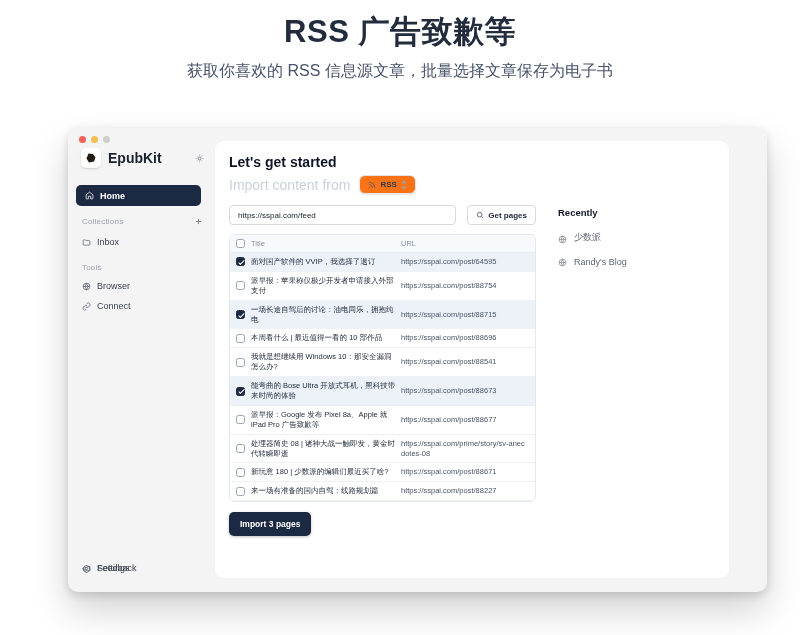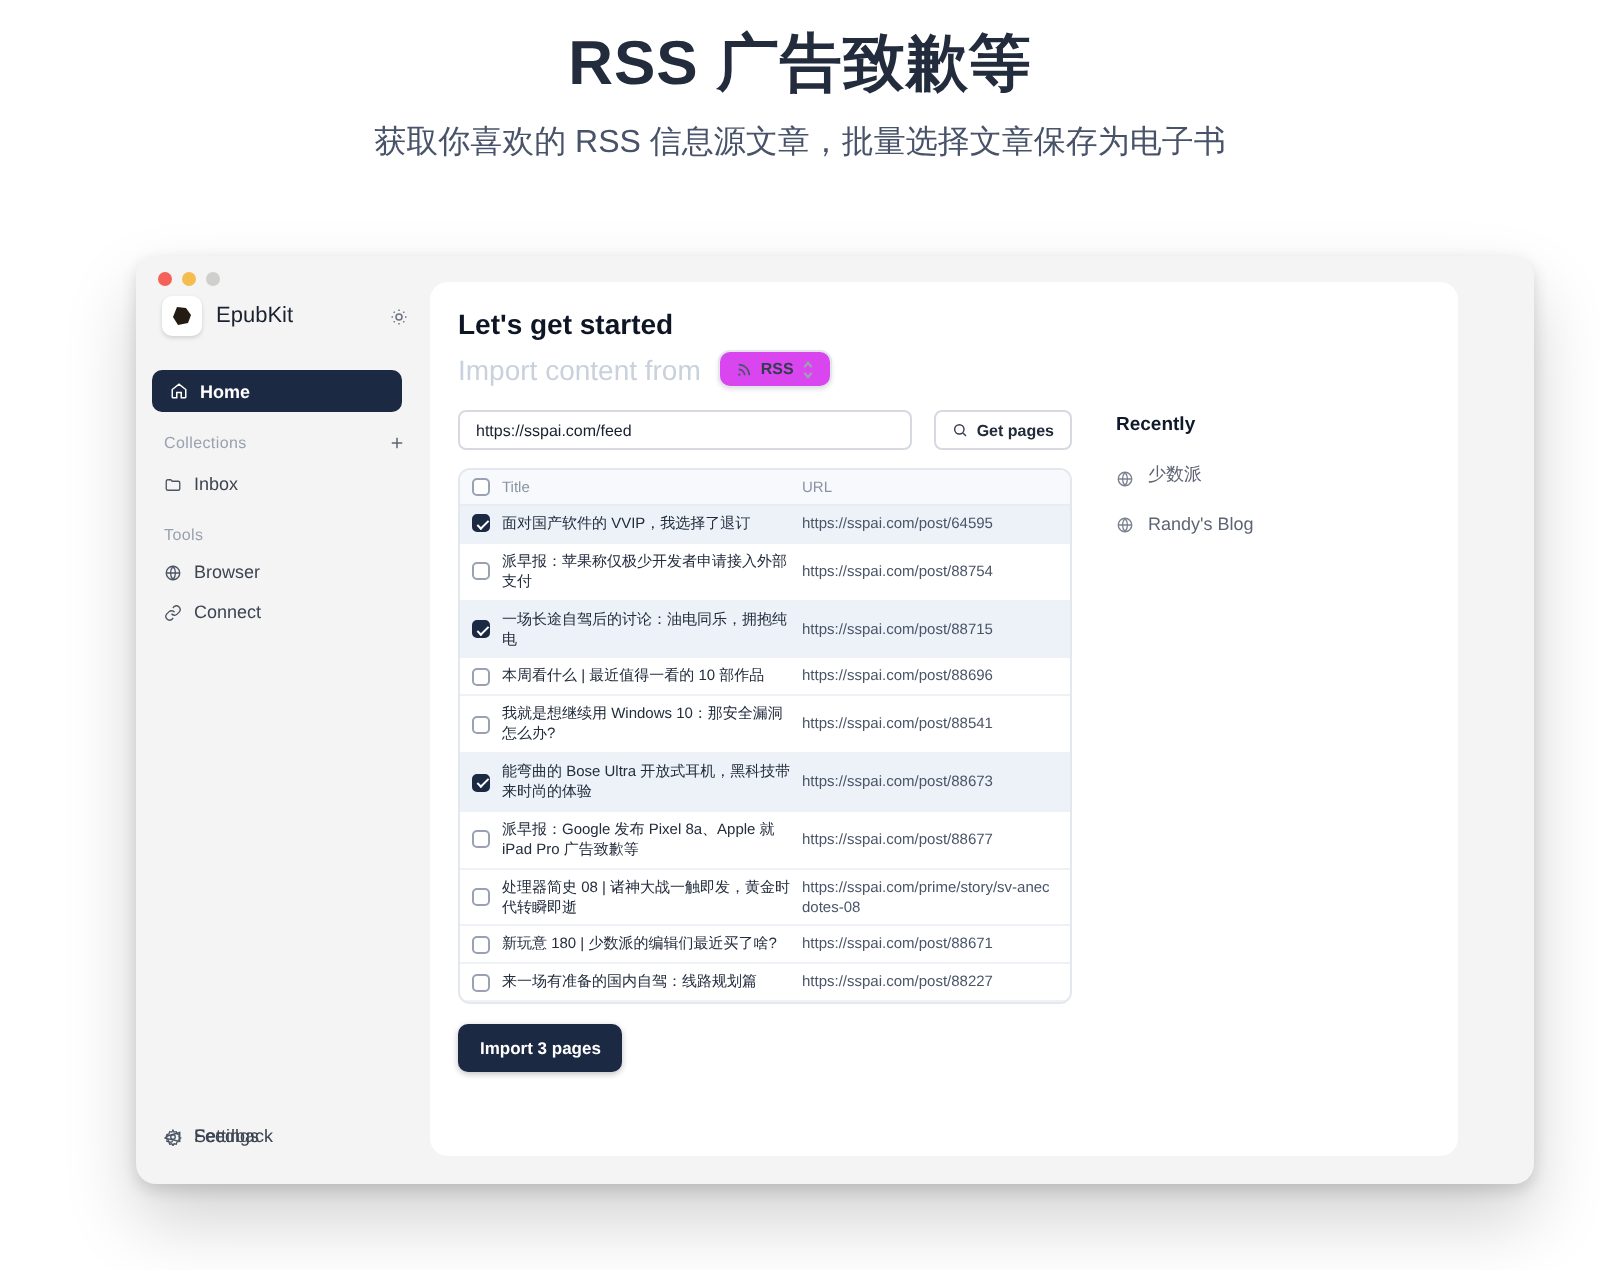--- a/index.html
+++ b/index.html
@@ -19,21 +19,21 @@
   .traffic { position:absolute; top:8px; left:11px; display:flex; gap:5px; }
   .dot { width:7px; height:7px; border-radius:50%; }
   .dot.red{ background:#f56058; } .dot.yellow{ background:#f5bd4f; } .dot.gray{ background:#cfcfcd; }
 
   
   .sidebar { position:absolute; left:0; top:0; width:147px; height:100%; }
   .logo-row { position:absolute; top:20px; left:13px; right:11px; display:flex; align-items:center; }
   .logo-badge { width:20px; height:20px; background:#fff; border-radius:5px;
     box-shadow:0 1px 2px rgba(0,0,0,.15); display:flex; align-items:center; justify-content:center; }
   .logo-badge svg { width:12px; height:12px; }
-  .app-name { margin-left:7px; font-size:11px; font-weight:400; color:#1a2230; }
+  .app-name { margin-left:7px; font-size:14px; font-weight:700; color:#1a2230; }
   .sun-wrap { margin-left:auto; color:#6b7280; }
   .sun-wrap svg { width:9px; height:9px; stroke:currentColor; fill:none; stroke-width:2; }
 
   .home-item { position:absolute; top:57px; left:8px; width:125px; height:21px;
     background:#1c2943; border-radius:5px; color:#fff; display:flex; align-items:center;
     gap:6px; padding:0 9px; font-size:9px; font-weight:600; cursor:pointer; }
   .home-item svg { width:9px; height:9px; stroke:#fff; fill:none; stroke-width:2; }
 
   .section-row { position:absolute; left:14px; right:12px; display:flex; align-items:center; }
   .section-label { font-size:8px; color:#99a1ae; letter-spacing:.2px; }
@@ -48,21 +48,21 @@
   .pos-browser{ top:153px; } .pos-connect{ top:173px; }
   .pos-settings{ top:435px; } .pos-feedback{ top:435px; }
 
   
   .card { position:absolute; left:147px; top:13px; width:514px; height:437px;
     background:#ffffff; border-radius:9px; padding:13px 14px; }
   .h2 { font-size:14px; font-weight:700; color:#0e1626; }
   .subhead-row { margin-top:5px; display:flex; align-items:center; gap:9px; }
   .subhead { font-size:14px; font-weight:500; color:#c9d1dc; }
   .pill { display:inline-flex; align-items:center; gap:4px; height:19px; padding:0 8px;
-    background:#d946ef; border:1px solid #e3e7ec; border-radius:6px; cursor:pointer;
+    background:#f97316; border:1px solid #e3e7ec; border-radius:6px; cursor:pointer;
     box-shadow:0 1px 2px rgba(16,24,40,.10); font-family:inherit; }
   .pill .pill-label { font-size:8px; font-weight:700; color:#323c4d; }
   .pill svg.rss { width:8px; height:8px; stroke:#475569; fill:none; stroke-width:2.4; }
   .pill svg.chevs { width:6px; height:10px; stroke:#9ca3af; fill:none; stroke-width:1.6; }
 
   .content-row { display:flex; margin-top:11px; }
   .left-col { width:307px; flex:none; }
   .input-row { display:flex; gap:11px; margin-bottom:9px; }
   .feed-input { flex:1; height:20px; border:1px solid #d6dae0; border-radius:4px;
     padding:0 8px; font-size:8px; color:#18202e; font-family:inherit; outline:none; background:#fff; }

